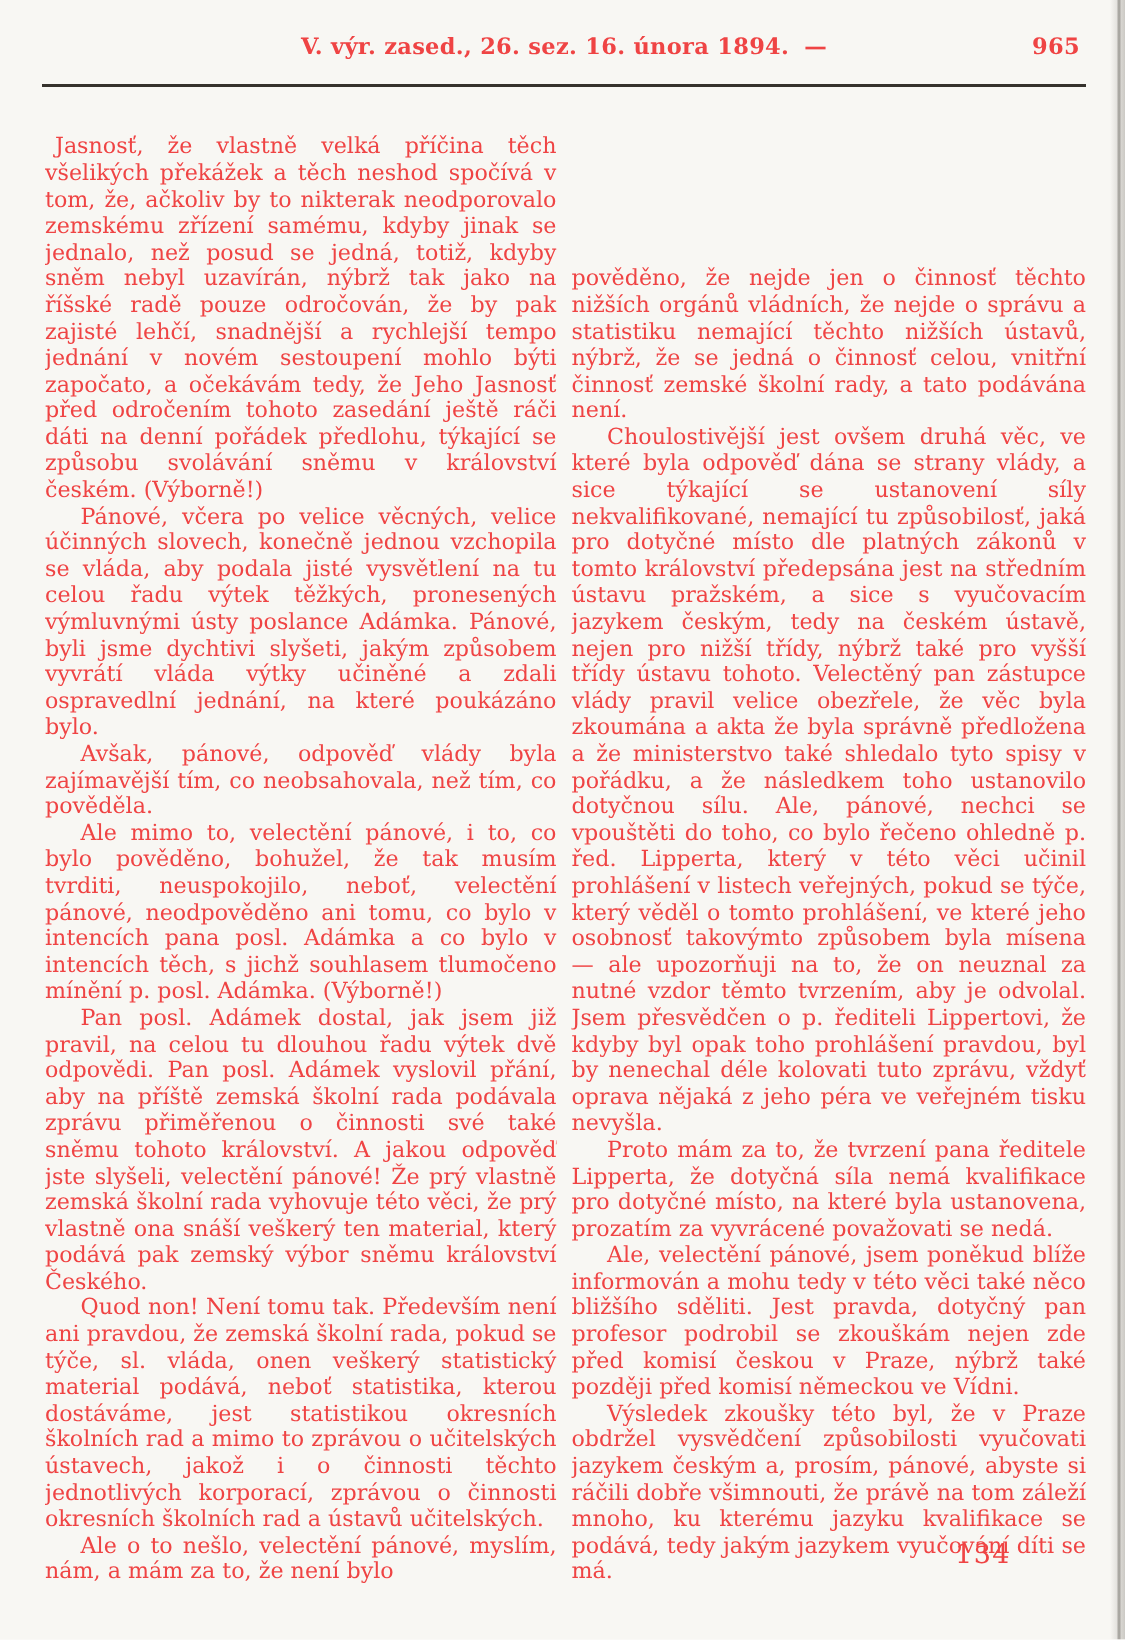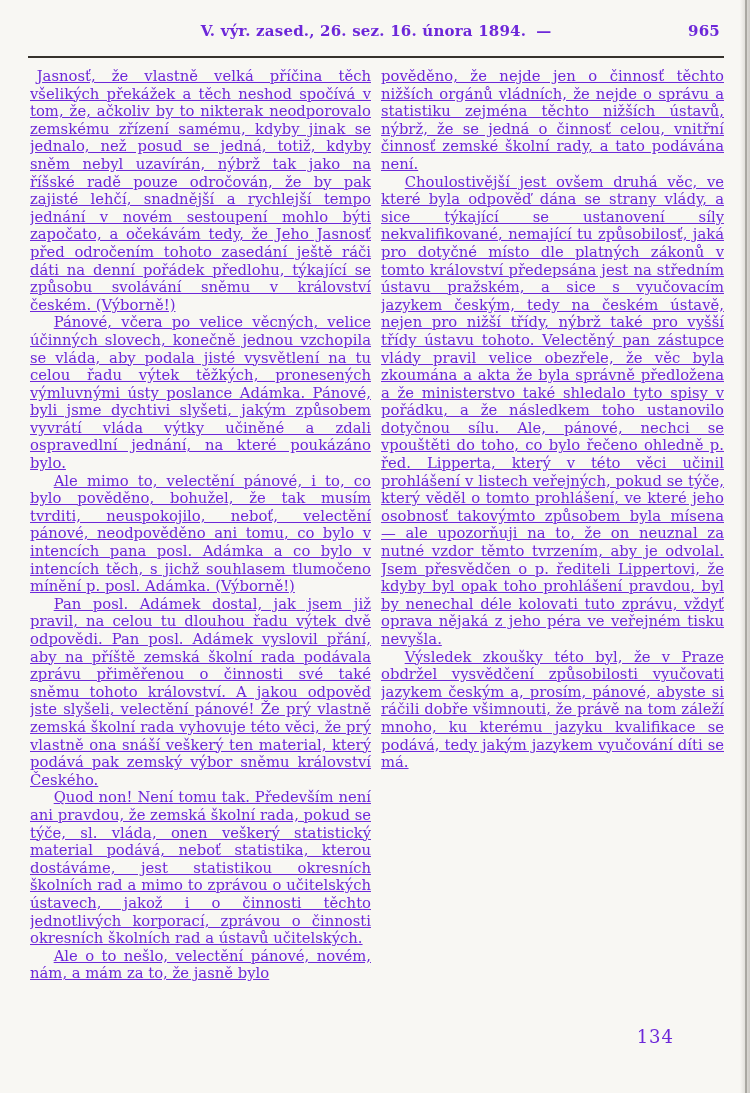--- a/index.html
+++ b/index.html
@@ -2,21 +2,21 @@
 <html lang="cs"><head>
 <meta charset="utf-8">
 <style>
   html, body { margin: 0; padding: 0; }
   .page {
     position: relative;
     width: 750px;
     height: 1093px;
     background: #f8f7f3;
     font-family: "DejaVu Serif", serif;
-    color: #6d28d9;
+    color: #ef4444;
     overflow: hidden;
     box-sizing: border-box;
   }
   
   .scan-edge-right {
     position: absolute; top: 0; right: 0; width: 10px; height: 100%;
     background: linear-gradient(to right, rgba(0,0,0,0), rgba(90,85,78,0.28));
     pointer-events: none;
   }
   .scan-edge-line {
@@ -41,22 +41,21 @@
     position: absolute;
     top: 56px; left: 28px; right: 26px;
     height: 2px;
     background: #36322c;
   }
   .columns {
     position: absolute;
     top: 67px; left: 30px; right: 26px;
     height: 990px;
     display: flex;
-    align-items: flex-start;
-    text-decoration: underline;
+    align-items: flex-end;
   }
   .col { 
     width: 341px;
     overflow: hidden;
     font-size: 14.8px;
     line-height: 17.6px;
     text-align: justify;
   }
   .col-divider {
     width: 2px;
@@ -87,31 +86,34 @@
     <span class="page-num">965</span>
   </div>
 
   <div class="header-rule"></div>
 
   <div class="columns">
 
     <div class="col col-left">
       <p class="small-indent">Jasnosť, že vlastně velká příčina těch všelikých překážek a těch neshod spočívá v tom, že, ačkoliv by to nikterak neodporovalo zemskému zřízení samému, kdyby jinak se jednalo, než posud se jedná, totiž, kdyby sněm nebyl uzavírán, nýbrž tak jako na říšské radě pouze odročován, že by pak zajisté lehčí, snadnější a rychlejší tempo jednání v novém sestoupení mohlo býti započato, a očekávám tedy, že Jeho Jasnosť před odročením tohoto zasedání ještě ráči dáti na denní pořádek předlohu, týkající se způsobu svolávání sněmu v království českém. (Výborně!)</p>
       <p class="indent">Pánové, včera po velice věcných, velice účinných slovech, konečně jednou vzchopila se vláda, aby podala jisté vysvětlení na tu celou řadu výtek těžkých, pronesených výmluvnými ústy poslance Adámka. Pánové, byli jsme dychtivi slyšeti, jakým způsobem vyvrátí vláda výtky učiněné a zdali ospravedlní jednání, na které poukázáno bylo.</p>
+      <p class="indent">Avšak, pánové, odpověď vlády byla zajímavější tím, co neobsahovala, než tím, co pověděla.</p>
       <p class="indent">Ale mimo to, velectění pánové, i to, co bylo pověděno, bohužel, že tak musím tvrditi, neuspokojilo, neboť, velectění pánové, neodpověděno ani tomu, co bylo v intencích pana posl. Adámka a co bylo v intencích těch, s jichž souhlasem tlumočeno mínění p. posl. Adámka. (Výborně!)</p>
       <p class="indent">Pan posl. Adámek dostal, jak jsem již pravil, na celou tu dlouhou řadu výtek dvě odpovědi. Pan posl. Adámek vyslovil přání, aby na příště zemská školní rada podávala zprávu přiměřenou o činnosti své také sněmu tohoto království. A jakou odpověď jste slyšeli, velectění pánové! Že prý vlastně zemská školní rada vyhovuje této věci, že prý vlastně ona snáší veškerý ten material, který podává pak zemský výbor sněmu království Českého.</p>
       <p class="indent">Quod non! Není tomu tak. Především není ani pravdou, že zemská školní rada, pokud se týče, sl. vláda, onen veškerý statistický material podává, neboť statistika, kterou dostáváme, jest statistikou okresních školních rad a mimo to zprávou o učitelských ústavech, jakož i o činnosti těchto jednotlivých korporací, zprávou o činnosti okresních školních rad a ústavů učitelských.</p>
-      <p class="indent">Ale o to nešlo, velectění pánové, novém, nám, a mám za to, že jasně bylo</p>
+      <p class="indent">Ale o to nešlo, velectění pánové, myslím, nám, a mám za to, že není bylo</p>
     </div>
 
     <div class="col-divider"></div>
 
     <div class="col col-right">
-      <p>pověděno, že nejde jen o činnosť těchto nižších orgánů vládních, že nejde o správu a statistiku zejména těchto nižších ústavů, nýbrž, že se jedná o činnosť celou, vnitřní činnosť zemské školní rady, a tato podávána není.</p>
+      <p>pověděno, že nejde jen o činnosť těchto nižších orgánů vládních, že nejde o správu a statistiku nemající těchto nižších ústavů, nýbrž, že se jedná o činnosť celou, vnitřní činnosť zemské školní rady, a tato podávána není.</p>
       <p class="indent">Choulostivější jest ovšem druhá věc, ve které byla odpověď dána se strany vlády, a sice týkající se ustanovení síly nekvalifikované, nemající tu způsobilosť, jaká pro dotyčné místo dle platných zákonů v tomto království předepsána jest na středním ústavu pražském, a sice s vyučovacím jazykem českým, tedy na českém ústavě, nejen pro nižší třídy, nýbrž také pro vyšší třídy ústavu tohoto. Velectěný pan zástupce vlády pravil velice obezřele, že věc byla zkoumána a akta že byla správně předložena a že ministerstvo také shledalo tyto spisy v pořádku, a že následkem toho ustanovilo dotyčnou sílu. Ale, pánové, nechci se vpouštěti do toho, co bylo řečeno ohledně p. řed. Lipperta, který v této věci učinil prohlášení v listech veřejných, pokud se týče, který věděl o tomto prohlášení, ve které jeho osobnosť takovýmto způsobem byla mísena — ale upozorňuji na to, že on neuznal za nutné vzdor těmto tvrzením, aby je odvolal. Jsem přesvědčen o p. řediteli Lippertovi, že kdyby byl opak toho prohlášení pravdou, byl by nenechal déle kolovati tuto zprávu, vždyť oprava nějaká z jeho péra ve veřejném tisku nevyšla.</p>
+      <p class="indent">Proto mám za to, že tvrzení pana ředitele Lipperta, že dotyčná síla nemá kvalifikace pro dotyčné místo, na které byla ustanovena, prozatím za vyvrácené považovati se nedá.</p>
+      <p class="indent">Ale, velectění pánové, jsem poněkud blíže informován a mohu tedy v této věci také něco bližšího sděliti. Jest pravda, dotyčný pan profesor podrobil se zkouškám nejen zde před komisí českou v Praze, nýbrž také později před komisí německou ve Vídni.</p>
       <p class="indent">Výsledek zkoušky této byl, že v Praze obdržel vysvědčení způsobilosti vyučovati jazykem českým a, prosím, pánové, abyste si ráčili dobře všimnouti, že právě na tom záleží mnoho, ku kterému jazyku kvalifikace se podává, tedy jakým jazykem vyučování díti se má.</p>
     </div>
 
   </div>
 
   <div class="footer-page-num">134</div>
 
   <div class="scan-edge-line"></div>
   <div class="scan-edge-right"></div>
 

